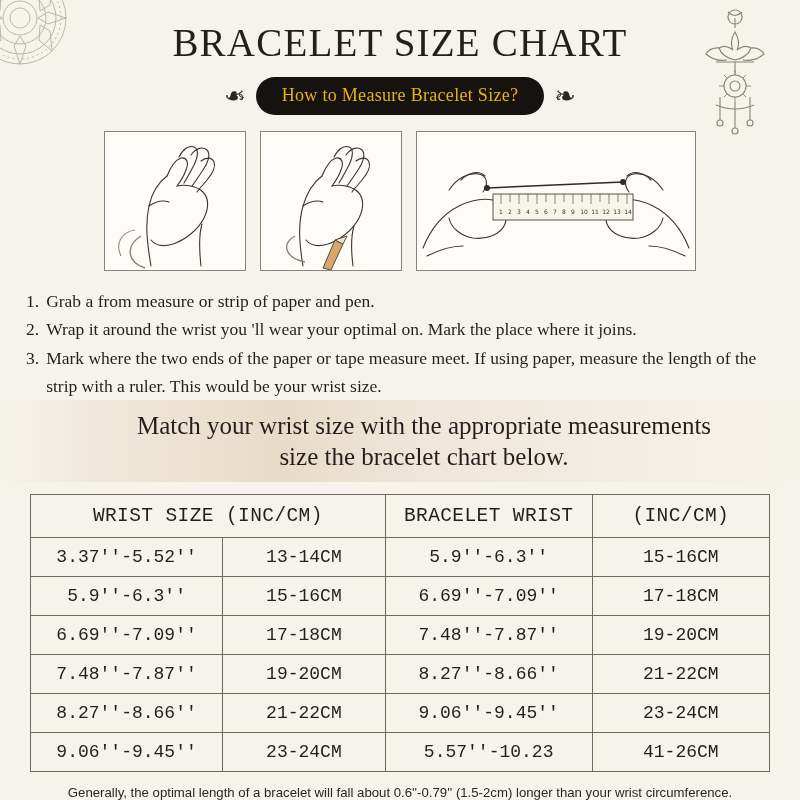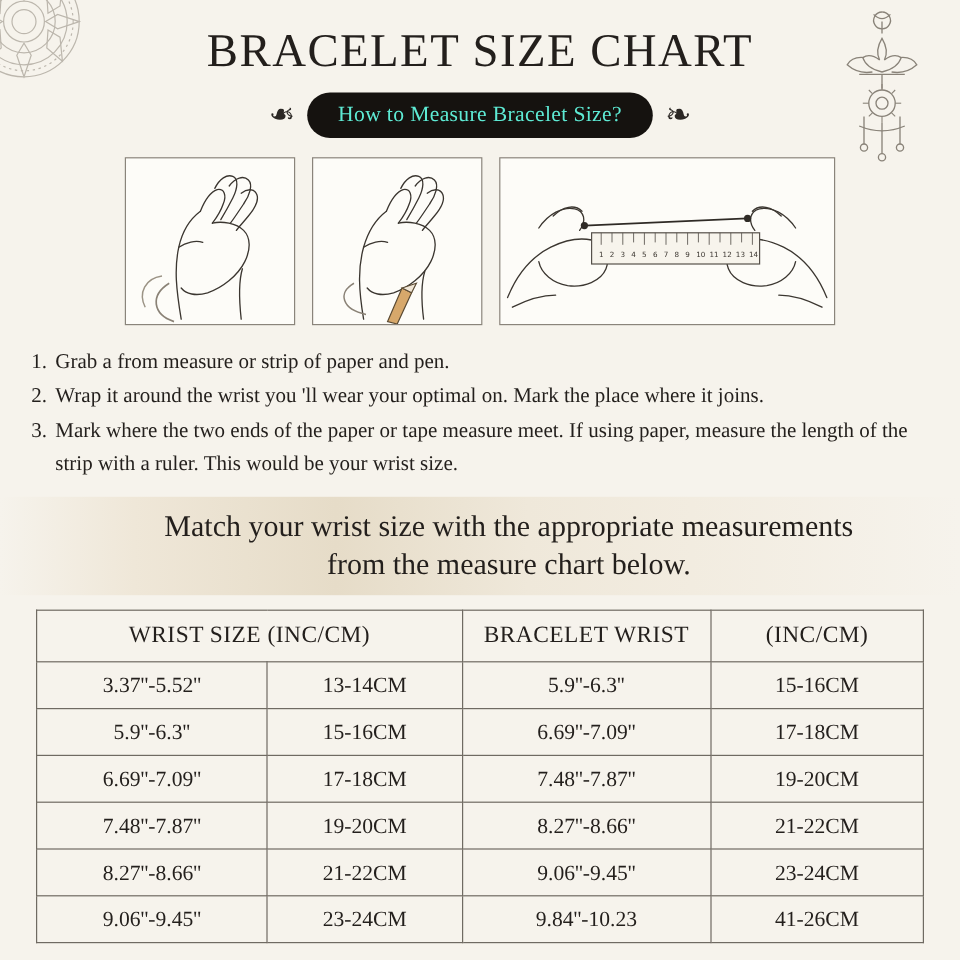--- a/index.html
+++ b/index.html
@@ -63,21 +63,21 @@
   }
   .flourish {
     font-size: 26px;
     color: #2b2724;
     line-height: 1;
     font-family: "DejaVu Sans", sans-serif;
   }
   .flourish.left { transform: scaleX(-1); }
   .subtitle-pill {
     background: #15120f;
-    color: #5eead4;
+    color: #eab308;
     border-radius: 20px;
     padding: 8px 26px 9px;
     font-size: 18px;
     letter-spacing: 0.3px;
     font-family: "Liberation Serif", serif;
   }
 
   
   .photos {
     display: flex;
@@ -103,21 +103,20 @@
   .instructions .step {
     display: flex;
     gap: 7px;
     align-items: flex-start;
   }
   .instructions .num { flex: none; }
   .instructions .txt { flex: 1; }
 
   
   .banner {
-    margin-top: 14px;
     height: 82px;
     background: linear-gradient(90deg,
         #f6f3ec 0%,
         #efe7d8 14%,
         #e6dcc8 35%,
         #efe8da 55%,
         #f2ece0 72%,
         #f6f3ec 100%);
     display: flex;
     align-items: center;
@@ -136,21 +135,21 @@
     border-collapse: collapse;
     margin: 12px auto 0 auto;
     width: 740px;
     font-size: 18px;
   }
   table.size-table td, table.size-table th {
     border: 1px solid #6f6a62;
     text-align: center;
     padding: 6px 4px;
     font-weight: normal;
-    font-family: Liberation Serif, serif;
+    font-family: Liberation Mono, monospace;
     height: 26px;
   }
   table.size-table thead th {
     font-size: 19.5px;
     letter-spacing: 0.4px;
     padding: 8px 4px;
   }
   td.c1 { width: 26%; }
   td.c2 { width: 22%; }
   td.c3 { width: 28%; }
@@ -347,21 +346,21 @@
     </div>
     <div class="step">
       <span class="num">3.</span>
       <span class="txt">Mark where the two ends of the paper or tape measure meet. If using paper, measure the length of the strip with a ruler. This would be your wrist size.</span>
     </div>
   </div>
 
   <div class="banner">
     <div class="banner-text">
       <div>Match your wrist size with the appropriate measurements</div>
-      <div>from the measure chart below.</div>
+      <div>size the bracelet chart below.</div>
     </div>
   </div>
 
   <table class="size-table">
     <thead>
       <tr>
         <th colspan="2">WRIST SIZE (INC/CM)</th>
         <th>BRACELET WRIST</th>
         <th>(INC/CM)</th>
       </tr>
@@ -393,21 +392,21 @@
       </tr>
       <tr>
         <td class="c1">8.27''-8.66''</td>
         <td class="c2">21-22CM</td>
         <td class="c3">9.06''-9.45''</td>
         <td class="c4">23-24CM</td>
       </tr>
       <tr>
         <td class="c1">9.06''-9.45''</td>
         <td class="c2">23-24CM</td>
-        <td class="c3">9.84''-10.23</td>
+        <td class="c3">5.57''-10.23</td>
         <td class="c4">41-26CM</td>
       </tr>
     </tbody>
   </table>
 
   <div class="footnote">Generally, the optimal length of a bracelet will fall about 0.6''-0.79'' (1.5-2cm) longer than your wrist circumference.</div>
 
 </div>
 
 </body></html>

